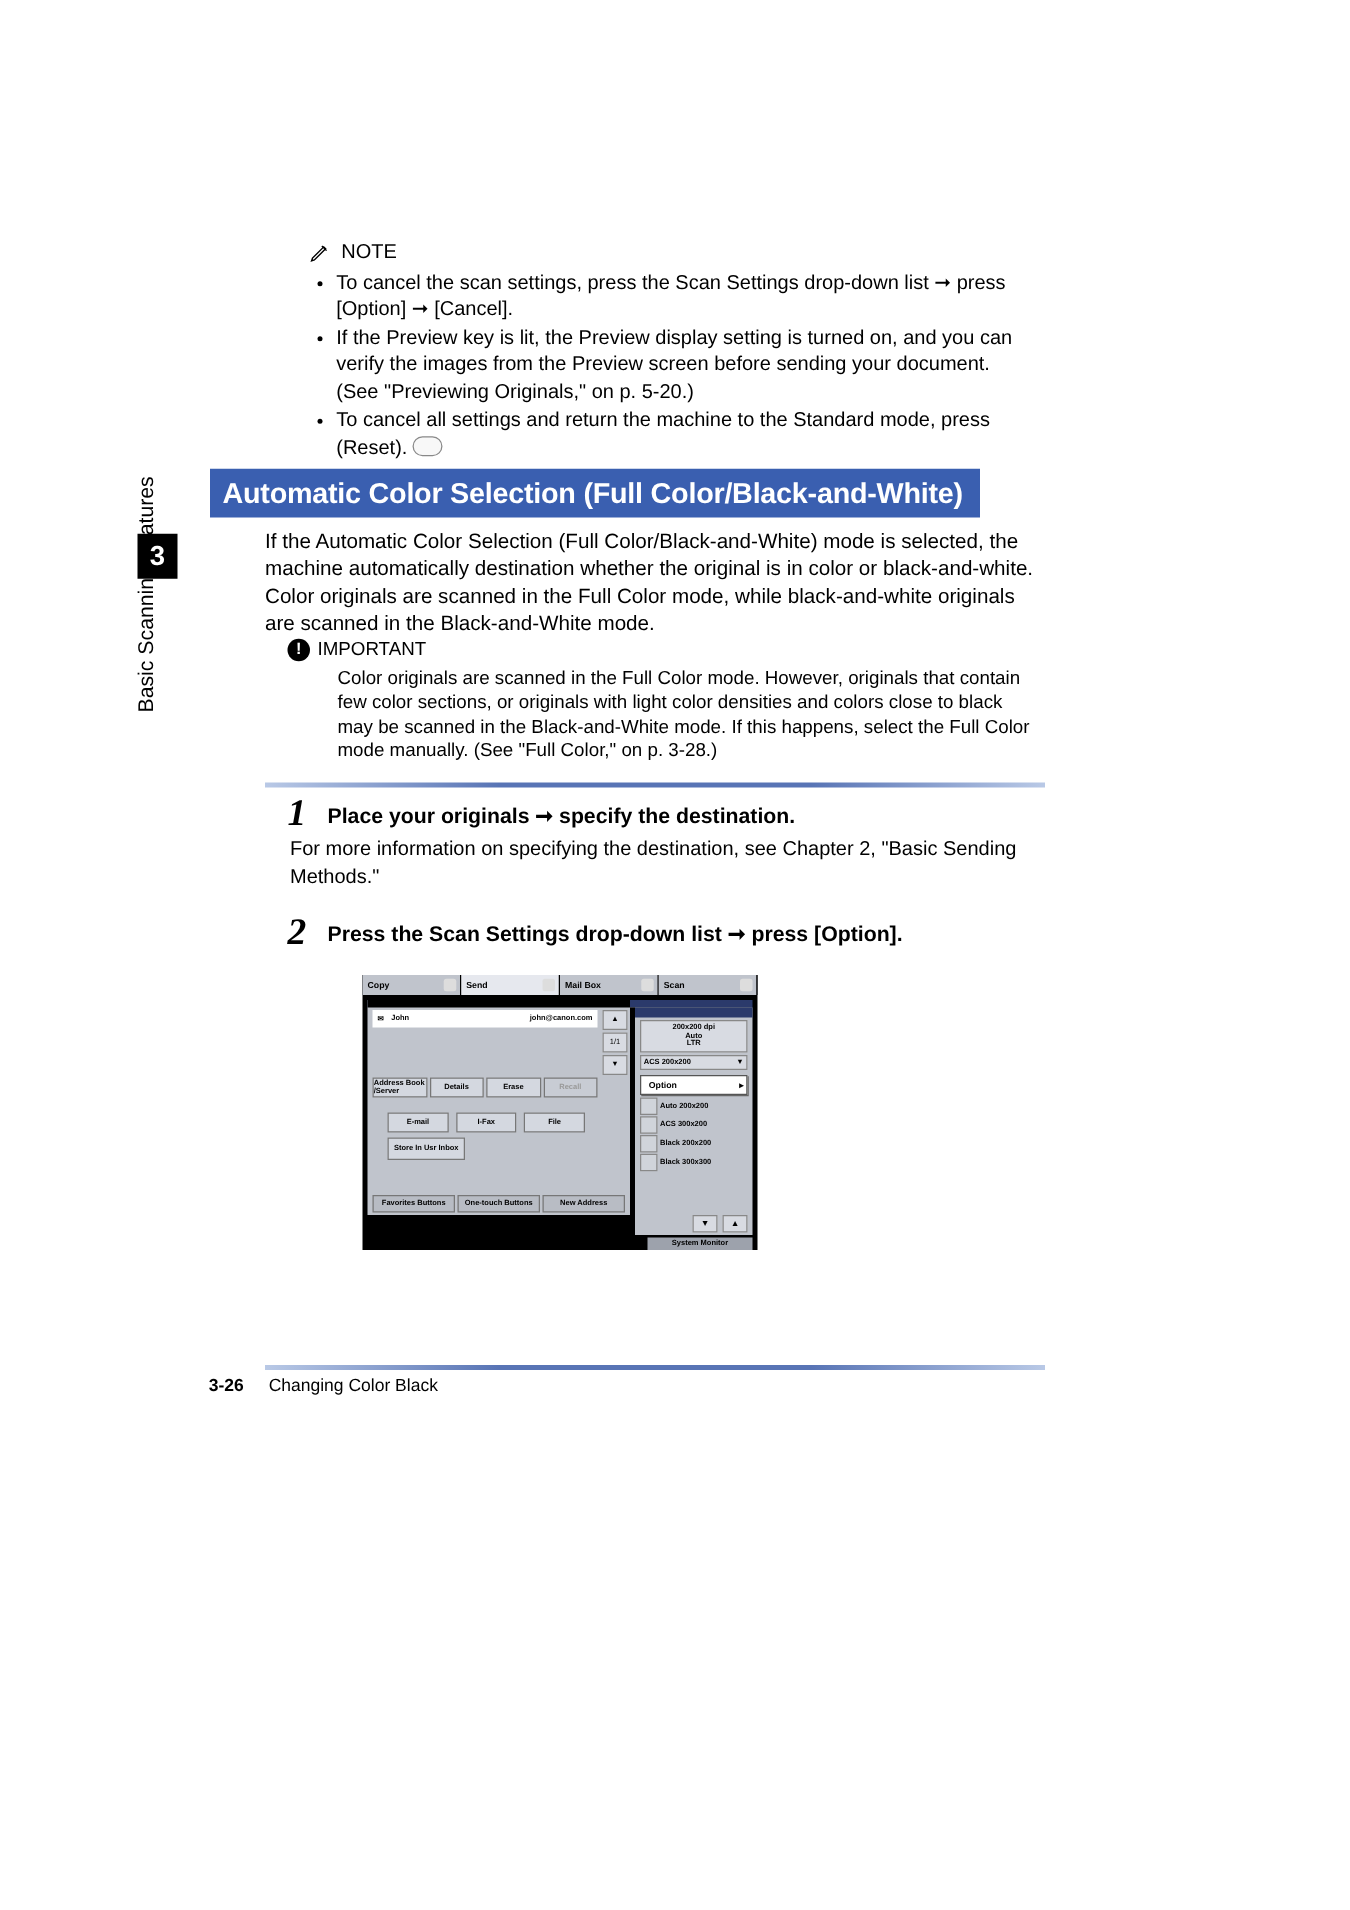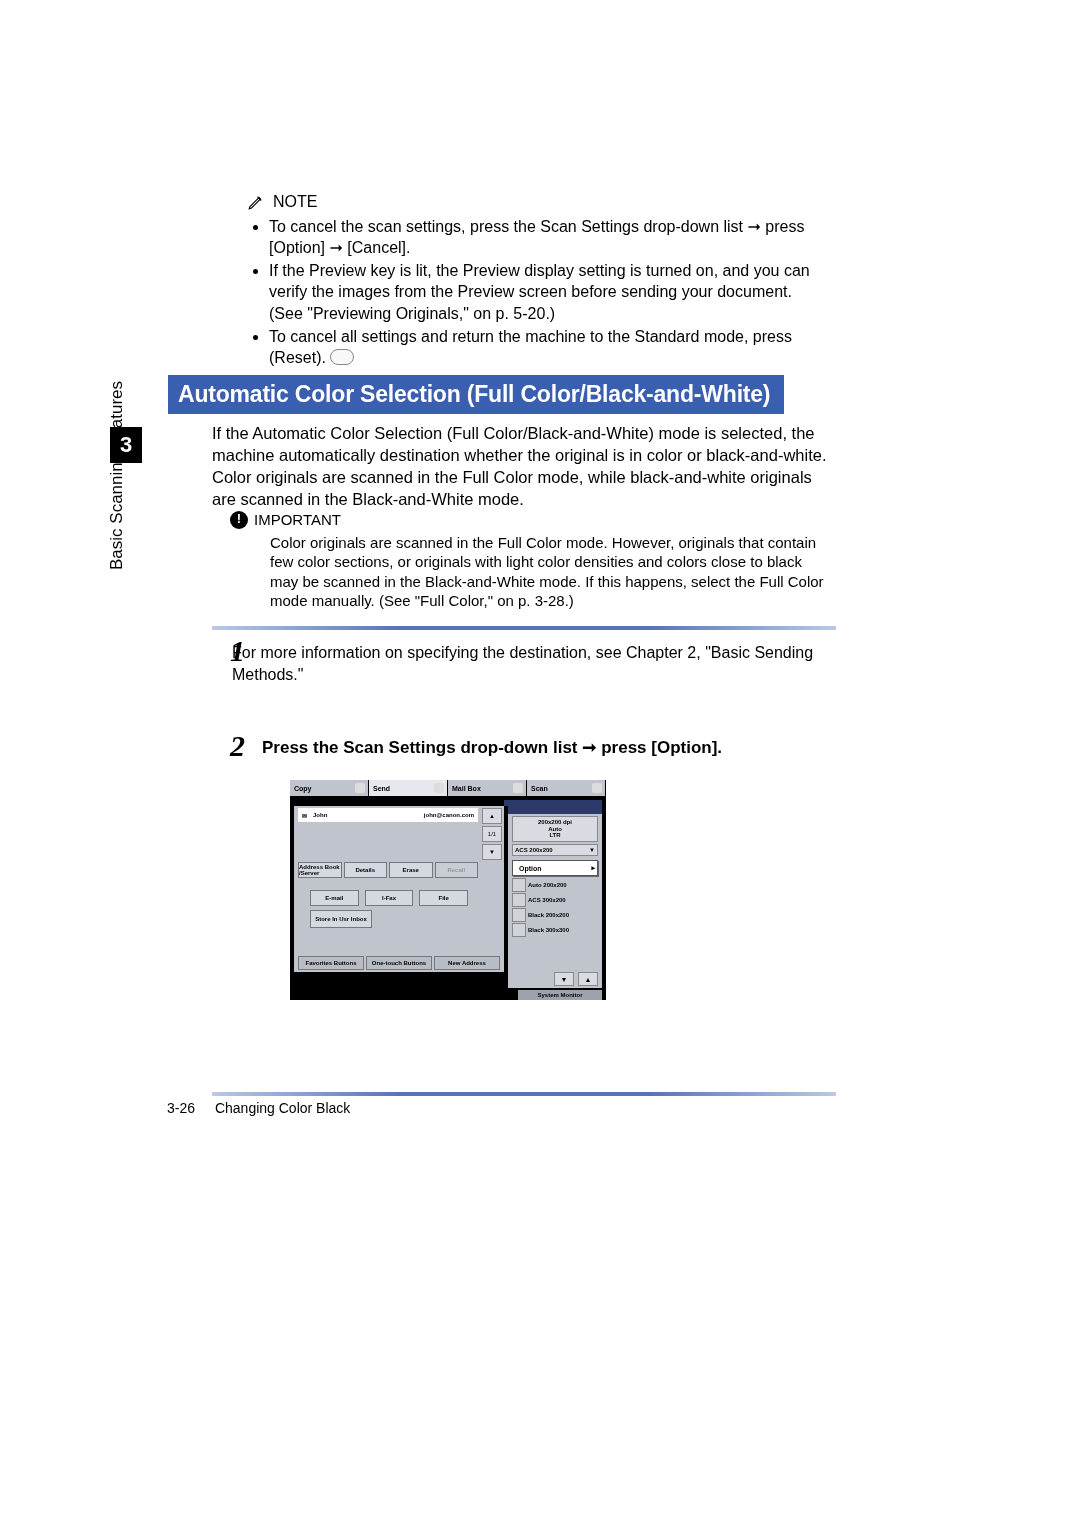--- a/index.html
+++ b/index.html
@@ -335,21 +335,21 @@
     display: flex; align-items: center; justify-content: center;
   }
   
   .footer {
     position: absolute;
     left: 167px;
     top: 1100px;
     font-size: 14px;
   }
   .footer .pg {
-    font-weight: normal;
+    font-weight: bold;
     margin-right: 16px;
   }
 </style>
 </head>
 <body>
 
 <div class="page">
 
   <div class="side-num">3</div>
   <div class="side-tab">Basic Scanning Features</div>
@@ -384,20 +384,21 @@
       <span class="excl-icon">!</span>
       <span>IMPORTANT</span>
     </div>
     <div style="margin-left:40px;">Color originals are scanned in the Full Color mode. However, originals that contain few color sections, or originals with light color densities and colors close to black may be scanned in the Black-and-White mode. If this happens, select the Full Color mode manually. (See "Full Color," on p. 3-28.)</div>
   </div>
 
   <hr class="grad-rule rule1">
 
   <div class="step step1">
     <div class="num">1</div>
+    <div class="title">Place your originals ➞ specify the destination.</div>
     <div class="body">For more information on specifying the destination, see Chapter 2, "Basic Sending Methods."</div>
   </div>
 
   <div class="step step2">
     <div class="num">2</div>
     <div class="title">Press the Scan Settings drop-down list ➞ press [Option].</div>
   </div>
 
   <div class="device-shot">
     <div class="ds-topbar">

